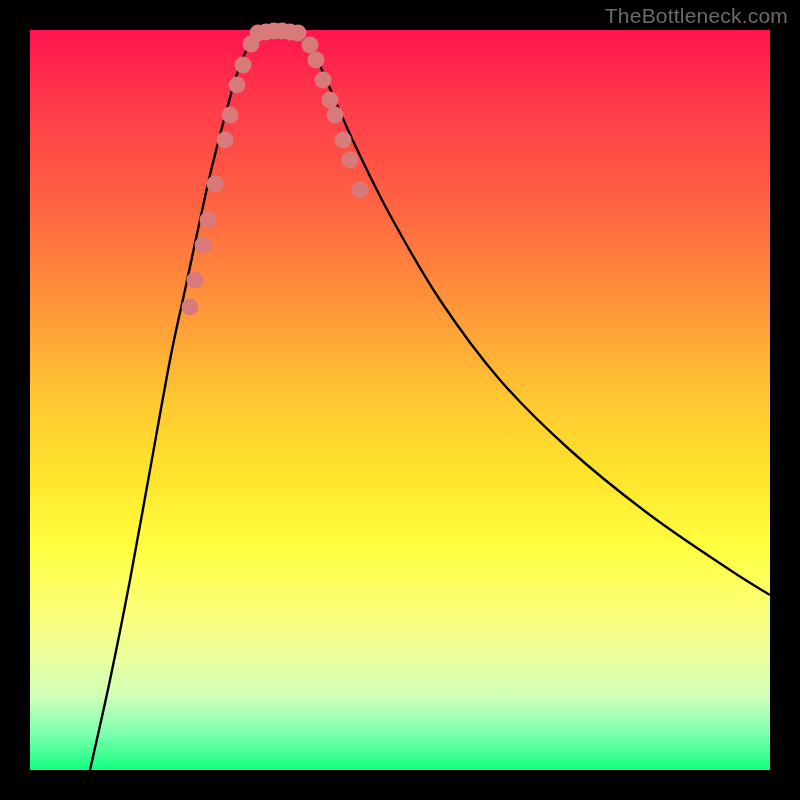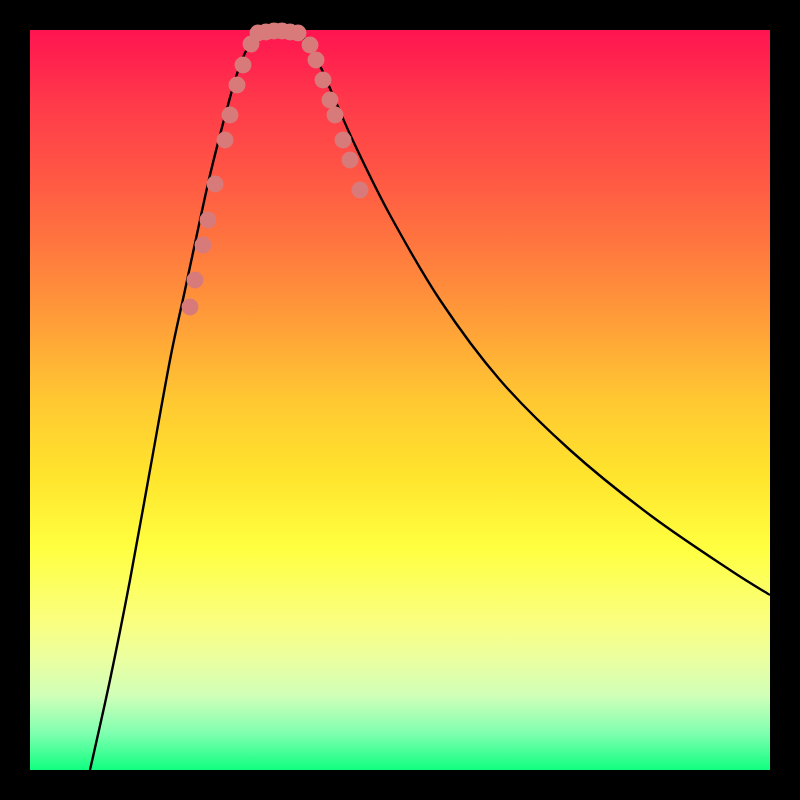--- a/index.html
+++ b/index.html
@@ -47,20 +47,21 @@
     inset: 0;
     width: 100%;
     height: 100%;
     overflow: visible;
   }
 </style>
 </head>
 <body>
 
 <div class="stage">
+  <div class="watermark">TheBottleneck.com</div>
   <div class="plot-area">
     <svg class="curves" viewBox="0 0 740 740" preserveAspectRatio="none">
       <g>
         <path id="path-left" fill="none" stroke-width="2.4" d="M 60 740 C 63.333333333333336 725, 73.33333333333333 681.6666666666666, 80 650 C 86.66666666666667 618.3333333333334, 93.33333333333333 585, 100 550 C 106.66666666666667 515, 113.33333333333333 476.6666666666667, 120 440 C 126.66666666666667 403.3333333333333, 134.16666666666666 360, 140 330 C 145.83333333333334 300, 150 283.3333333333333, 155 260 C 160 236.66666666666666, 165.83333333333334 209.16666666666666, 170 190 C 174.16666666666666 170.83333333333334, 176.66666666666666 159.16666666666666, 180 145 C 183.33333333333334 130.83333333333334, 187 116.66666666666667, 190 105 C 193 93.33333333333333, 195.5 84.16666666666667, 198 75 C 200.5 65.83333333333333, 202.66666666666666 57.5, 205 50 C 207.33333333333334 42.5, 209.83333333333334 35.5, 212 30 C 214.16666666666666 24.5, 216 20.666666666666668, 218 17 C 220 13.333333333333334, 222 10.5, 224 8 C 226 5.5, 229 3, 230 2" stroke="#000000"></path>
         <path id="path-right" fill="none" stroke-width="2.4" d="M 268 2 C 269.1666666666667 3.333333333333333, 272.5 6.666666666666666, 275 10 C 277.5 13.333333333333334, 280.1666666666667 17, 283 22 C 285.8333333333333 27, 288.3333333333333 32, 292 40 C 295.6666666666667 48, 299.5 57.5, 305 70 C 310.5 82.5, 315.8333333333333 95.83333333333333, 325 115 C 334.1666666666667 134.16666666666666, 345.8333333333333 159.16666666666666, 360 185 C 374.1666666666667 210.83333333333334, 391.6666666666667 242.5, 410 270 C 428.3333333333333 297.5, 448.3333333333333 325, 470 350 C 491.6666666666667 375, 515 397.5, 540 420 C 565 442.5, 593.3333333333334 465, 620 485 C 646.6666666666666 505, 680 526.6666666666666, 700 540 C 720 553.3333333333334, 733.3333333333334 560.8333333333334, 740 565" stroke="#000000"></path>
         <path id="path-floor" fill="none" stroke-width="2.4" d="M 230 2 C 236.33333333333334 2, 261.6666666666667 2, 268 2" stroke="#000000"></path>
       </g>
       <g id="dots-left">
           <circle cx="160" cy="277" r="8.5" fill="#d87a7a"></circle>
           <circle cx="165" cy="250" r="8.5" fill="#d87a7a"></circle>

